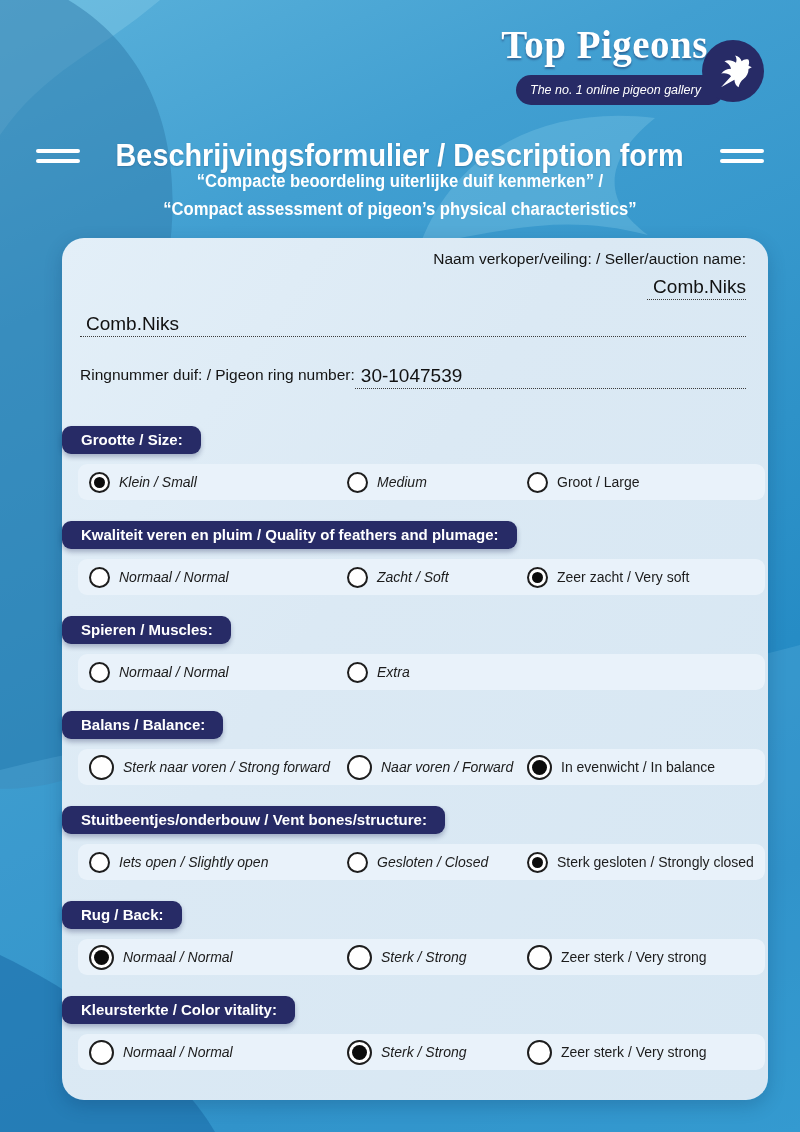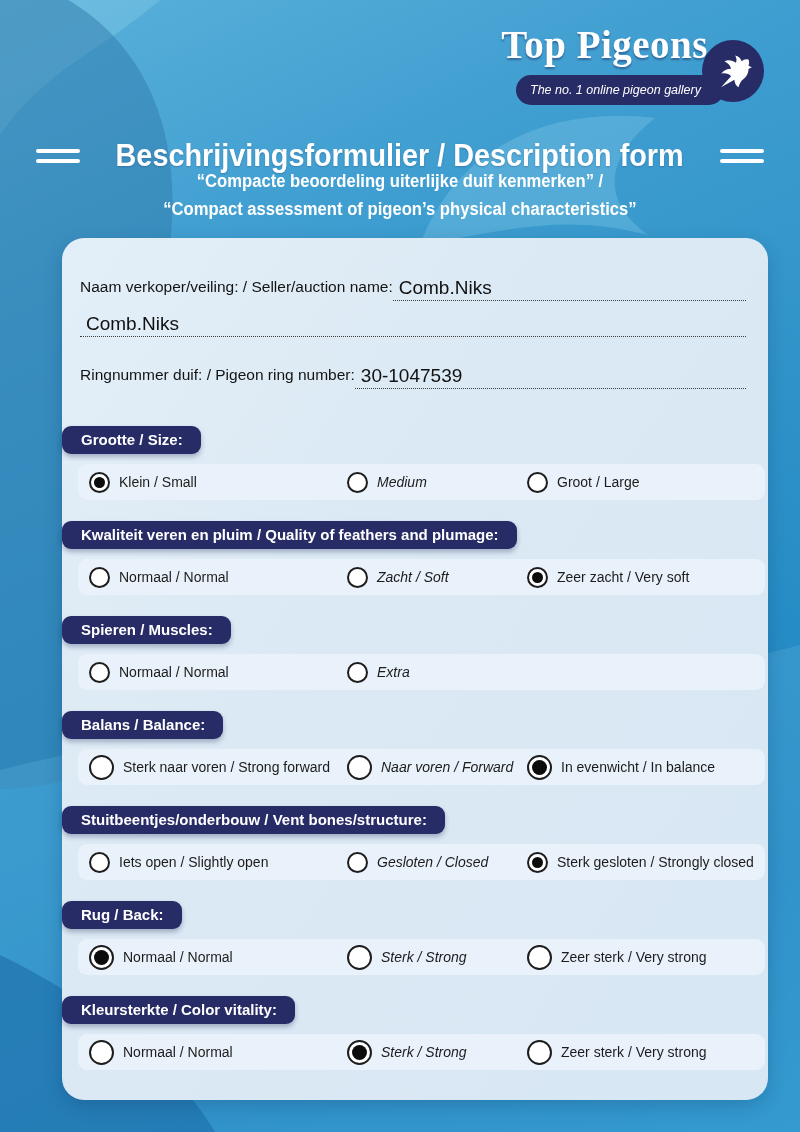--- a/index.html
+++ b/index.html
@@ -32,31 +32,31 @@
 
   
   .card{position:absolute;left:62px;top:238px;width:706px;height:862px;border-radius:22px;
         background:linear-gradient(125deg,#e3eff8 0%,#dbe9f4 40%,#d7e7f3 100%);
         box-shadow:0 6px 18px rgba(10,40,80,.22);}
   .fill-line{position:absolute;left:18px;right:22px;display:flex;align-items:flex-end;}
   .fill-label{white-space:nowrap;font-size:15.5px;color:#141414;line-height:26px;padding-bottom:1px;}
   .dots{flex:1;border-bottom:1.5px dotted #3c3c3c;min-height:26px;display:flex;
         padding-left:6px;}
   .fill-value{font-size:19px;color:#111;line-height:22px;transform:translateY(3px);white-space:nowrap;}
-  #line1{top:36px;} #line2{top:72px;} #line3{top:124px;}
+  #line1{top:8px;flex-direction:column;} #line2{top:72px;} #line3{top:124px;}
 
   
   .sections{position:absolute;top:188px;left:0;right:0;}
   .section{margin-bottom:21px;}
   .pill{display:inline-block;background:#272b66;color:#fff;font-size:15px;font-weight:bold;
         padding:5px 18px 6px 19px;border-radius:9px;margin-bottom:10px;
         box-shadow:0 3px 5px rgba(20,30,80,.3);}
   .row{position:relative;margin:0 3px 0 16px;height:36px;background:#e9f2fa;border-radius:9px;}
   .option{position:absolute;top:0;height:36px;display:flex;align-items:center;gap:9px;cursor:pointer;}
-  .option:nth-of-type(1){left:11px;} .option:nth-of-type(2){left:269px;font-style:italic;} .option:nth-of-type(3){left:449px;}
+  .option:nth-of-type(1){left:11px;font-style:italic;} .option:nth-of-type(2){left:269px;font-style:italic;} .option:nth-of-type(3){left:449px;}
   .radio{width:21px;height:21px;border:2px solid #1d1d1d;border-radius:50%;background:#fff;
          box-sizing:border-box;position:relative;flex:0 0 auto;}
   .radio.selected::after{content:"";position:absolute;inset:3px;background:#0c0c0c;border-radius:50%;}
   .bold-radios .radio{width:25px;height:25px;border-width:2.5px;}
   .option-label{font-size:14px;color:#1c1c1c;white-space:nowrap;}
 </style>
 </head>
 <body>
 
 <div class="page">

